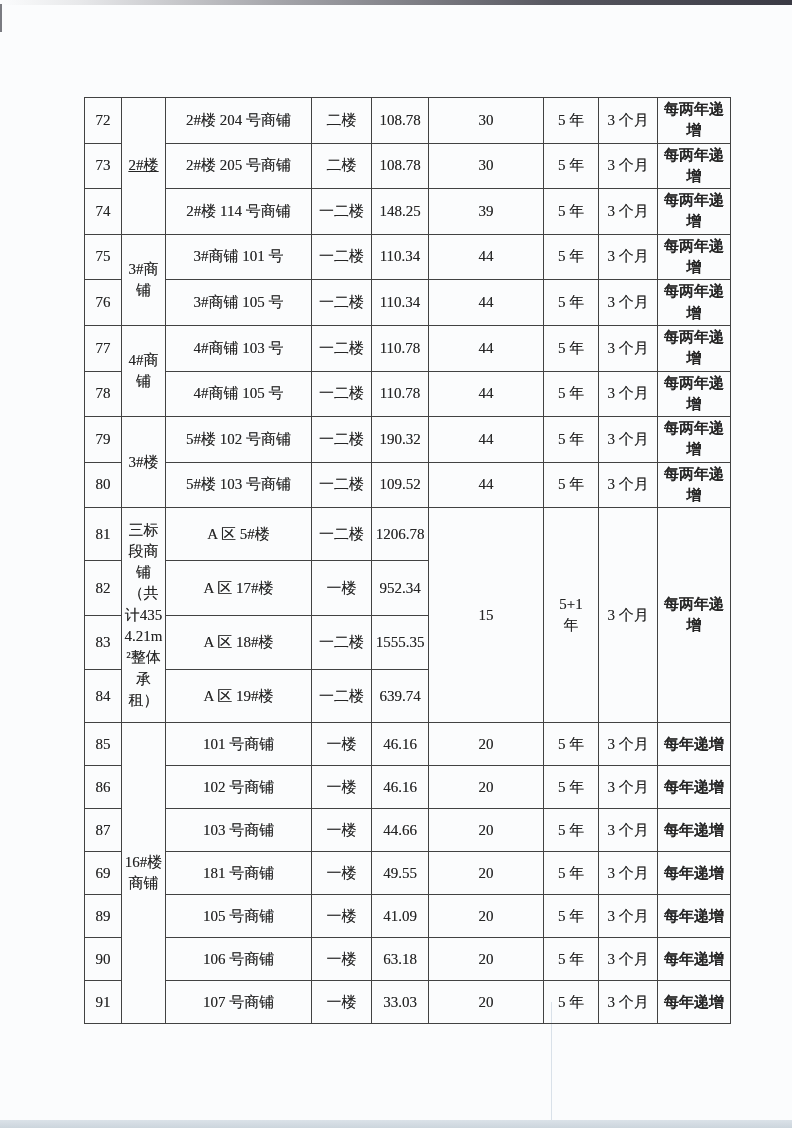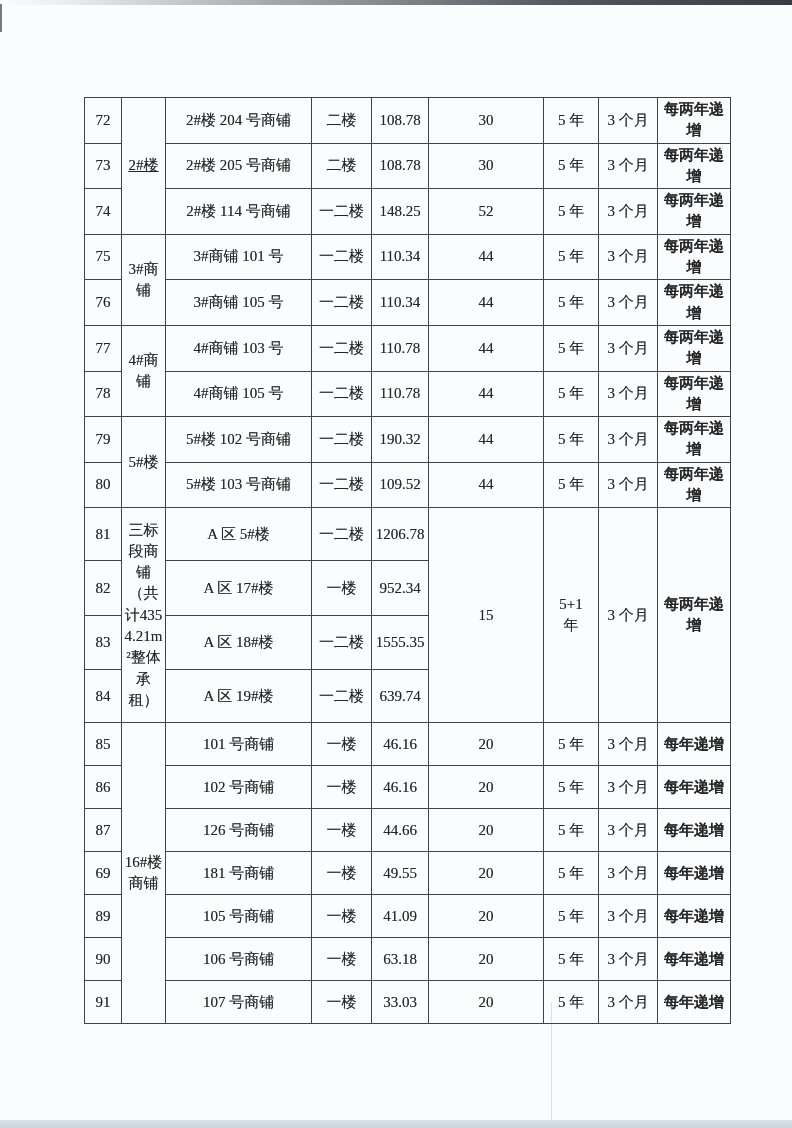--- a/index.html
+++ b/index.html
@@ -90,21 +90,21 @@
         <td>30</td>
         <td>5 年</td>
         <td>3 个月</td>
         <td class="inc-cell">每两年递增</td>
       </tr>
       <tr class="r-s">
         <td>74</td>
         <td>2#楼 114 号商铺</td>
         <td>一二楼</td>
         <td class="area-cell">148.25</td>
-        <td>52</td>
+        <td>39</td>
         <td>5 年</td>
         <td>3 个月</td>
         <td class="inc-cell">每两年递增</td>
       </tr>
       <tr class="r-s">
         <td>75</td>
         <td class="group-cell" rowspan="2">3#商铺</td>
         <td>3#商铺 101 号</td>
         <td>一二楼</td>
         <td class="area-cell">110.34</td>
@@ -139,21 +139,21 @@
         <td>4#商铺 105 号</td>
         <td>一二楼</td>
         <td class="area-cell">110.78</td>
         <td>44</td>
         <td>5 年</td>
         <td>3 个月</td>
         <td class="inc-cell">每两年递增</td>
       </tr>
       <tr class="r-s">
         <td>79</td>
-        <td class="group-cell" rowspan="2">5#楼</td>
+        <td class="group-cell" rowspan="2">3#楼</td>
         <td>5#楼 102 号商铺</td>
         <td>一二楼</td>
         <td class="area-cell">190.32</td>
         <td>44</td>
         <td>5 年</td>
         <td>3 个月</td>
         <td class="inc-cell">每两年递增</td>
       </tr>
       <tr class="r-s">
         <td>80</td>
@@ -211,21 +211,21 @@
         <td>102 号商铺</td>
         <td>一楼</td>
         <td class="area-cell">46.16</td>
         <td>20</td>
         <td>5 年</td>
         <td>3 个月</td>
         <td class="inc-cell">每年递增</td>
       </tr>
       <tr class="r-b">
         <td>87</td>
-        <td>126 号商铺</td>
+        <td>103 号商铺</td>
         <td>一楼</td>
         <td class="area-cell">44.66</td>
         <td>20</td>
         <td>5 年</td>
         <td>3 个月</td>
         <td class="inc-cell">每年递增</td>
       </tr>
       <tr class="r-b">
         <td>69</td>
         <td>181 号商铺</td>

